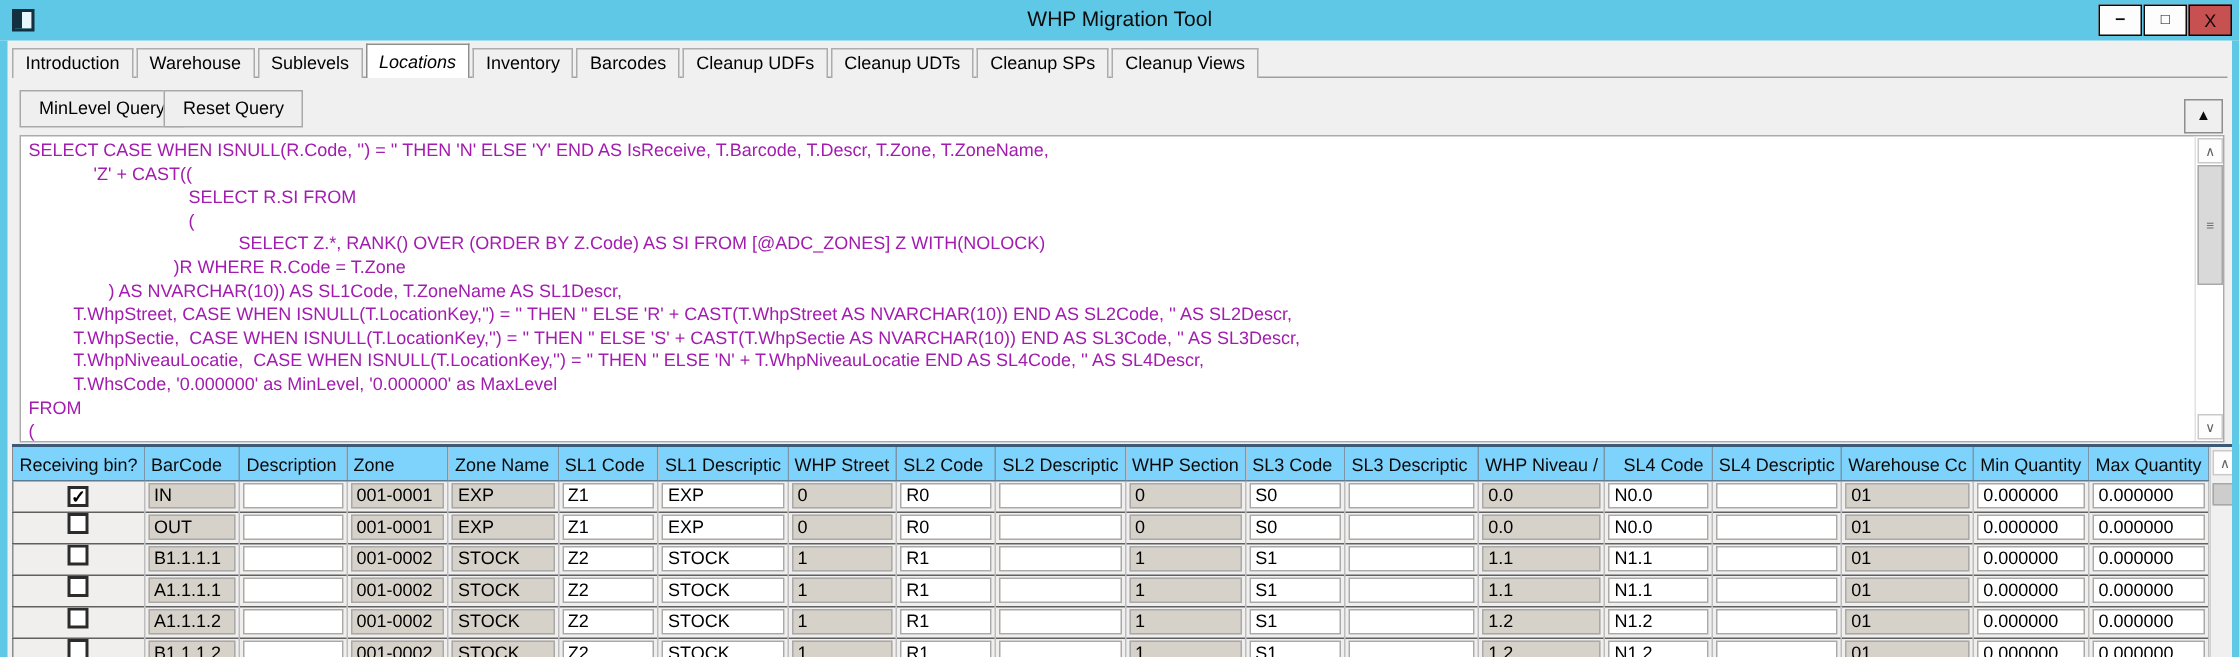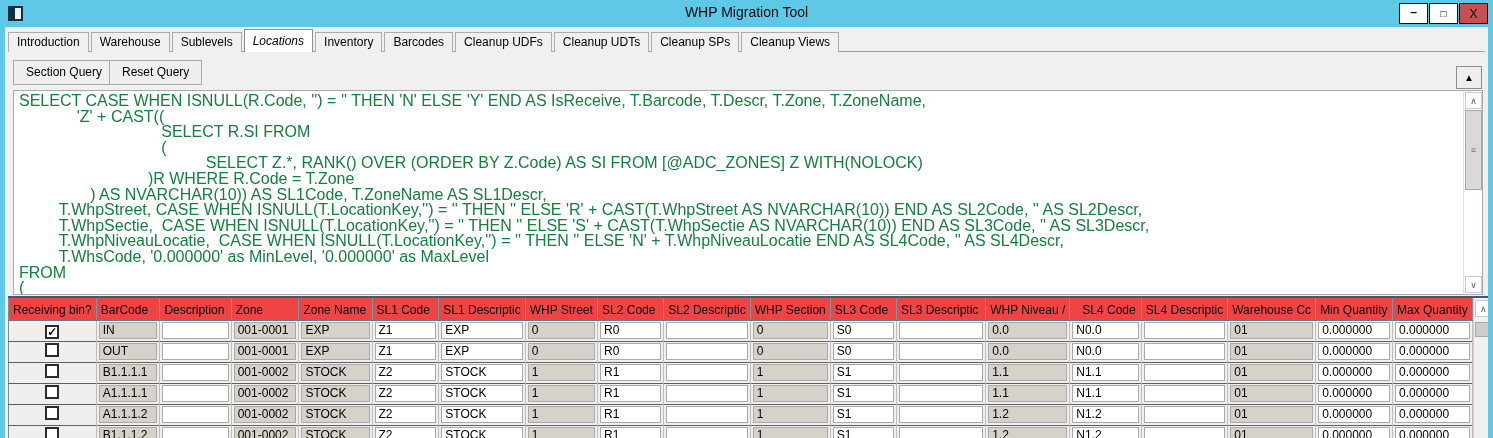--- a/index.html
+++ b/index.html
@@ -34,32 +34,32 @@
   .btn.execute { left:13px; }
   .btn.reset { left:109px; }
   .collapse-btn { position:absolute; top:66px; right:11px; width:26px; height:23px; background:#efefef;
                   border:1px solid #8e8e8e; display:flex; align-items:center; justify-content:center; }
   .collapse-btn .tri { font-size:10px; color:#0a0a0a; line-height:1; }
 
   
   .query-box { position:absolute; top:90px; left:13px; width:1470px; height:205px; background:#ffffff;
                border:1px solid #ababab; overflow:hidden; }
   .query-text { position:absolute; top:2px; left:5px; right:20px; bottom:0; font-family:"Liberation Sans",sans-serif;
-                font-size:16px; line-height:15.6px; white-space:pre; color:#15803d; overflow:hidden; }
+                font-size:12px; line-height:15.6px; white-space:pre; color:#a21caf; overflow:hidden; }
   .vscroll { position:absolute; top:0; right:0; bottom:0; width:19px; background:#ffffff; border-left:1px solid #e2e2e2; }
   .sb-btn { position:absolute; left:1px; width:17px; height:17px; background:#fdfdfd; border:1px solid #c9c9c9;
             color:#606060; font-size:9px; display:flex; align-items:center; justify-content:center; }
   .sb-btn.up { top:1px; } .sb-btn.down { bottom:1px; }
   .sb-thumb { position:absolute; left:1px; top:19px; width:17px; height:80px; background:#d9d9d9; border:1px solid #a8a8a8;
               display:flex; align-items:center; justify-content:center; color:#6f6f6f; font-size:9px; }
 
   
   .grid { position:absolute; top:296px; left:8px; display:flex; border-top:2px solid #3b5a78; }
   table { border-collapse:collapse; table-layout:fixed; background:#f0efee; border-left:1px solid #8a8a8a; }
-  thead th { height:22px; background:#ef4444; font-weight:normal; font-size:12px; text-align:left; padding:2px 4px 0;
+  thead th { height:22px; background:#7dd3fc; font-weight:normal; font-size:12px; text-align:left; padding:2px 4px 0;
              border-right:1px solid #7d95a9; border-bottom:1px solid #5d7b93; white-space:nowrap; overflow:hidden; color:#0a0a0a; }
   tbody tr { height:21px; }
   tbody td { height:21px; padding:0; border-top:1px solid #606060; border-right:1px solid #bdbdbd;
              background:#f0efee; overflow:hidden; }
   .cellbox { height:17px; margin:1px 2px; border:1px solid #a9a9a9; font-size:12px; line-height:15px;
              padding:0 3px; overflow:hidden; white-space:nowrap; color:#000; }
   .cellbox.gray { background:#d6d2ca; }
   .cellbox.white { background:#ffffff; }
   td.cb-cell { text-align:center; vertical-align:middle; }
   .cb { display:inline-flex; width:14px; height:14px; border:2px solid #2b2b2b; background:#ffffff;
@@ -99,21 +99,21 @@
       <div class="tab active">Locations</div>
       <div class="tab">Inventory</div>
       <div class="tab">Barcodes</div>
       <div class="tab">Cleanup UDFs</div>
       <div class="tab">Cleanup UDTs</div>
       <div class="tab">Cleanup SPs</div>
       <div class="tab">Cleanup Views</div>
     </div>
   <div class="page-line"></div>
 
-  <div class="btn execute">Section Query</div>
+  <div class="btn execute">MinLevel Query</div>
   <div class="btn reset">Reset Query</div>
   <div class="collapse-btn">
     <span class="tri">▲</span>
   </div>
 
   <div class="query-box">
     <pre class="query-text">SELECT CASE WHEN ISNULL(R.Code, '') = '' THEN 'N' ELSE 'Y' END AS IsReceive, T.Barcode, T.Descr, T.Zone, T.ZoneName,
              'Z' + CAST((
                                 SELECT R.SI FROM
                                 (

